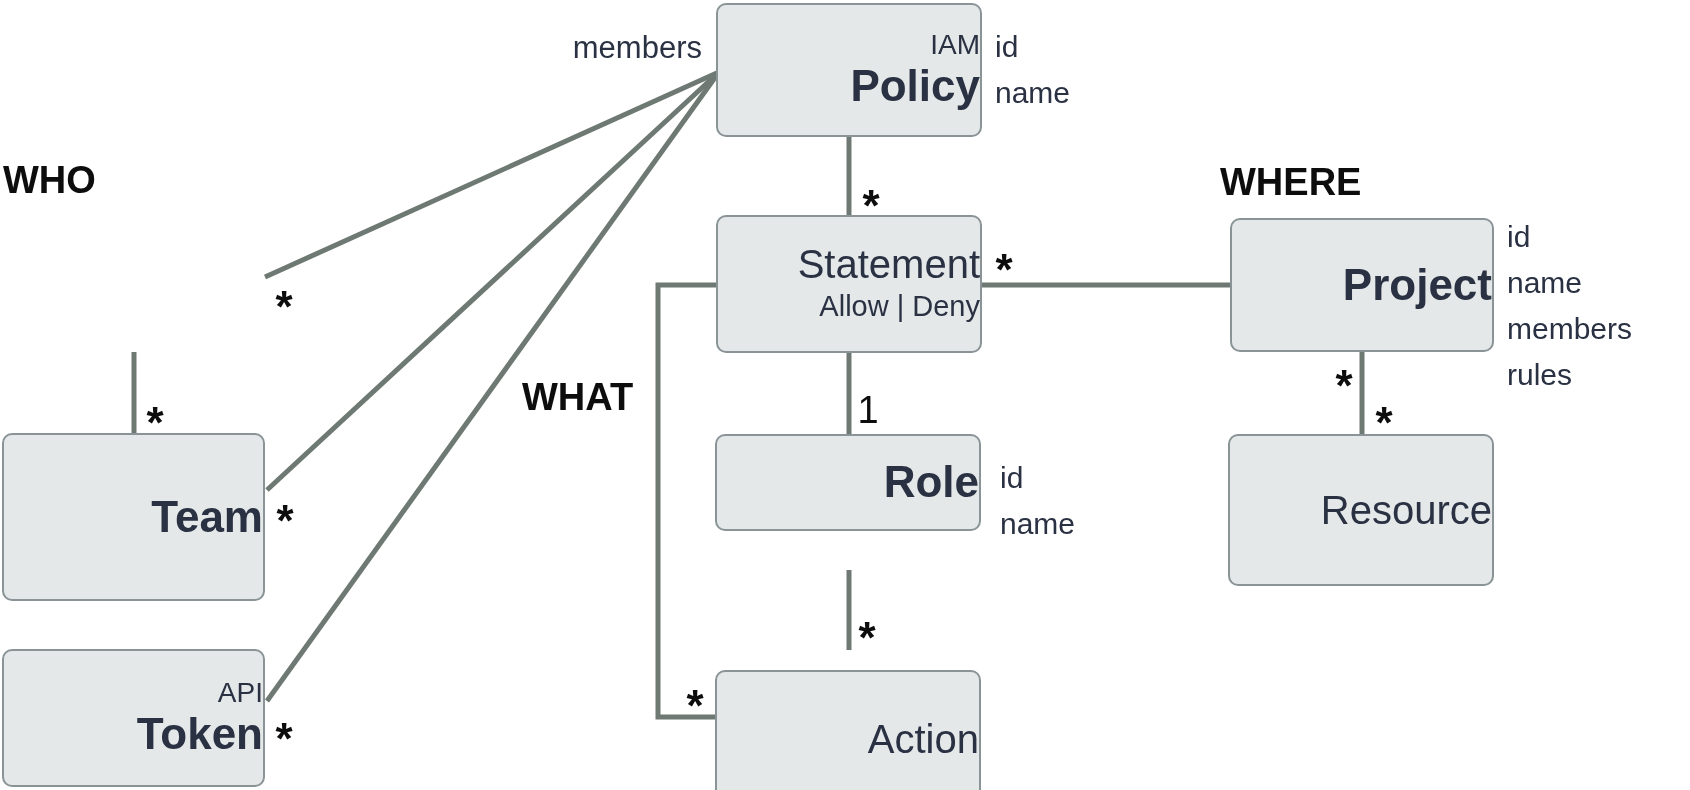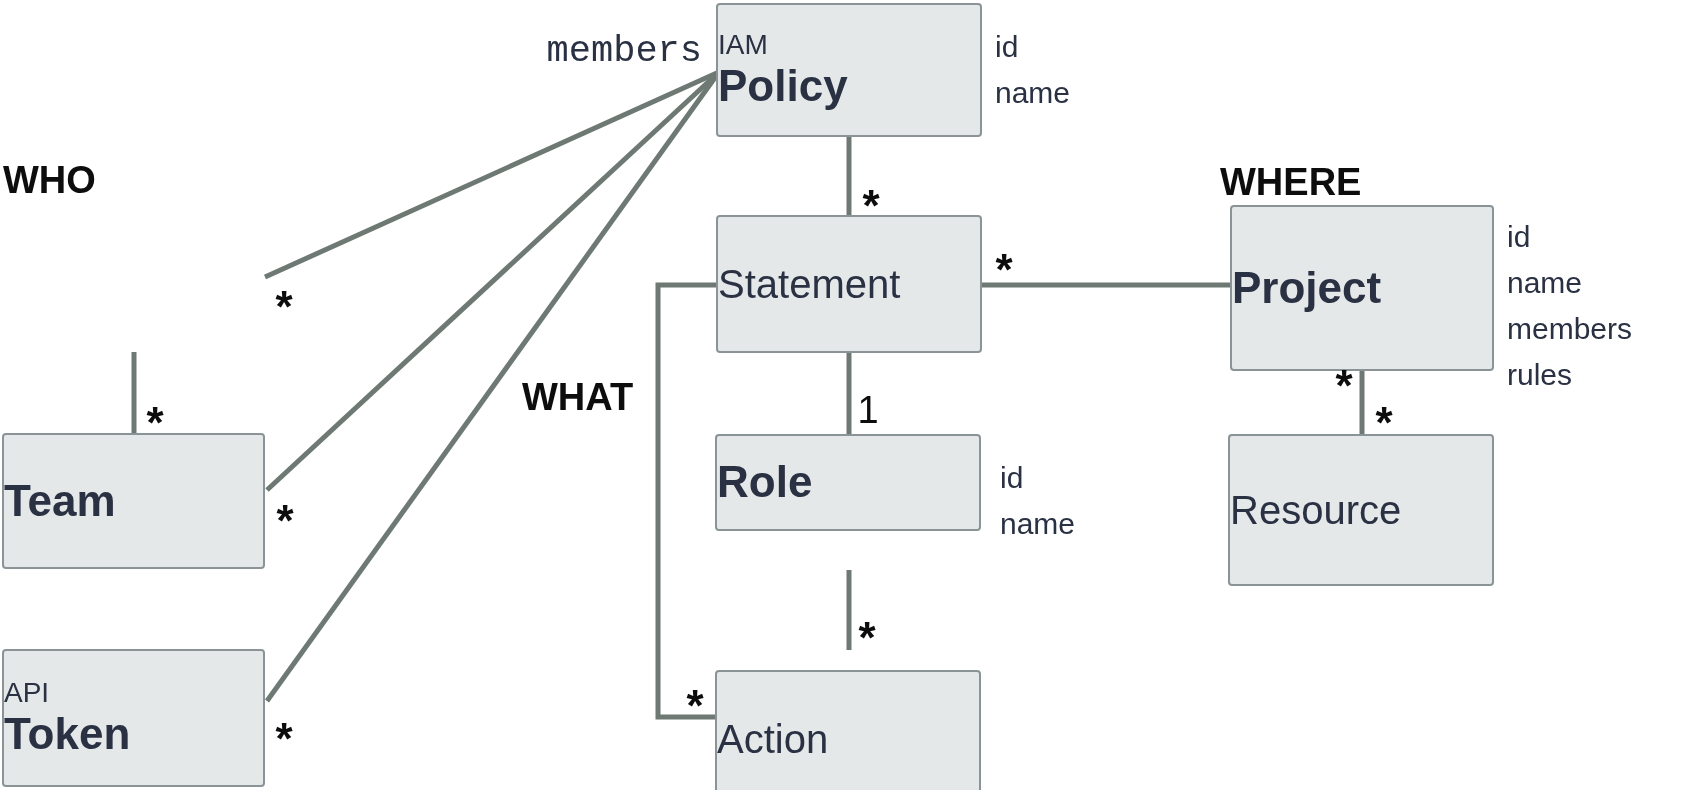--- a/index.html
+++ b/index.html
@@ -12,31 +12,31 @@
   }
   html,body{margin:0;padding:0;background:var(--background);}
   body{width:1690px;height:790px;overflow:hidden;
        font-family:"Liberation Sans","DejaVu Sans",sans-serif;}
   .canvas{position:relative;width:1690px;height:790px;background:var(--background);}
   svg.edges{position:absolute;left:0;top:0;z-index:1;}
   .edge{stroke:var(--connector);stroke-width:5;fill:none;stroke-linecap:butt;}
 
   .entity{position:absolute;z-index:2;box-sizing:border-box;
           background:var(--node-fill);border:2px solid var(--node-border);
-          border-radius:4px;display:flex;flex-direction:column;
-          align-items:flex-start;justify-content:center;color:var(--node-text);}
+          border-radius:10px;display:flex;flex-direction:column;
+          align-items:flex-end;justify-content:center;color:var(--node-text);}
   .entity .prefix{font-size:28px;line-height:1.15;}
   .entity .title{font-size:44px;font-weight:700;line-height:1.15;}
   .entity.regular .title{font-size:40px;font-weight:400;}
   .entity .subtitle{font-size:29px;line-height:1.35;}
 
   .section{position:absolute;z-index:3;font-size:38px;font-weight:700;
            line-height:1;color:var(--label-text);}
-  .edge-label{position:absolute;z-index:3;font-size:37px;line-height:1.2;
-              color:var(--node-text);font-family:Liberation Mono, monospace;}
+  .edge-label{position:absolute;z-index:3;font-size:31px;line-height:1.2;
+              color:var(--node-text);}
   .attrs{position:absolute;z-index:3;font-size:30px;line-height:46px;
          color:var(--node-text);}
   .card{position:absolute;z-index:3;transform:translate(-50%,-50%);
         font-size:44px;font-weight:700;line-height:1;color:var(--label-text);}
   .card.one{font-size:38px;font-weight:500;}
 </style>
 </head>
 <body>
 
 <div class="canvas">
@@ -54,41 +54,42 @@
     <line class="edge" x1="719" y1="72" x2="267" y2="701"></line>
   </svg>
 
   <div class="entity" style="left:716px;top:3px;width:266px;height:134px;">
     <div class="prefix">IAM</div>
     <div class="title">Policy</div>
   </div>
 
   <div class="entity regular" style="left:716px;top:215px;width:266px;height:138px;">
     <div class="title">Statement</div>
+    <div class="subtitle">Allow | Deny</div>
   </div>
 
   <div class="entity" style="left:715px;top:434px;width:266px;height:97px;">
     <div class="title">Role</div>
   </div>
 
   <div class="entity regular" style="left:715px;top:650px;width:266px;height:137px;margin-top:20px;">
     <div class="title">Action</div>
   </div>
 
 
-  <div class="entity" style="left:2px;top:433px;width:263px;height:136px;">
+  <div class="entity" style="left:2px;top:433px;width:263px;height:168px;">
     <div class="title">Team</div>
   </div>
 
   <div class="entity" style="left:2px;top:649px;width:263px;height:138px;">
     <div class="prefix">API</div>
     <div class="title">Token</div>
   </div>
 
-  <div class="entity" style="left:1230px;top:205px;width:264px;height:166px;">
+  <div class="entity" style="left:1230px;top:218px;width:264px;height:134px;">
     <div class="title">Project</div>
   </div>
 
   <div class="entity regular" style="left:1228px;top:434px;width:266px;height:152px;">
     <div class="title">Resource</div>
   </div>
 
   <div class="section" style="left:3px;top:161px;">WHO</div>
   <div class="section" style="left:522px;top:378px;">WHAT</div>
   <div class="section" style="left:1220px;top:163px;">WHERE</div>

